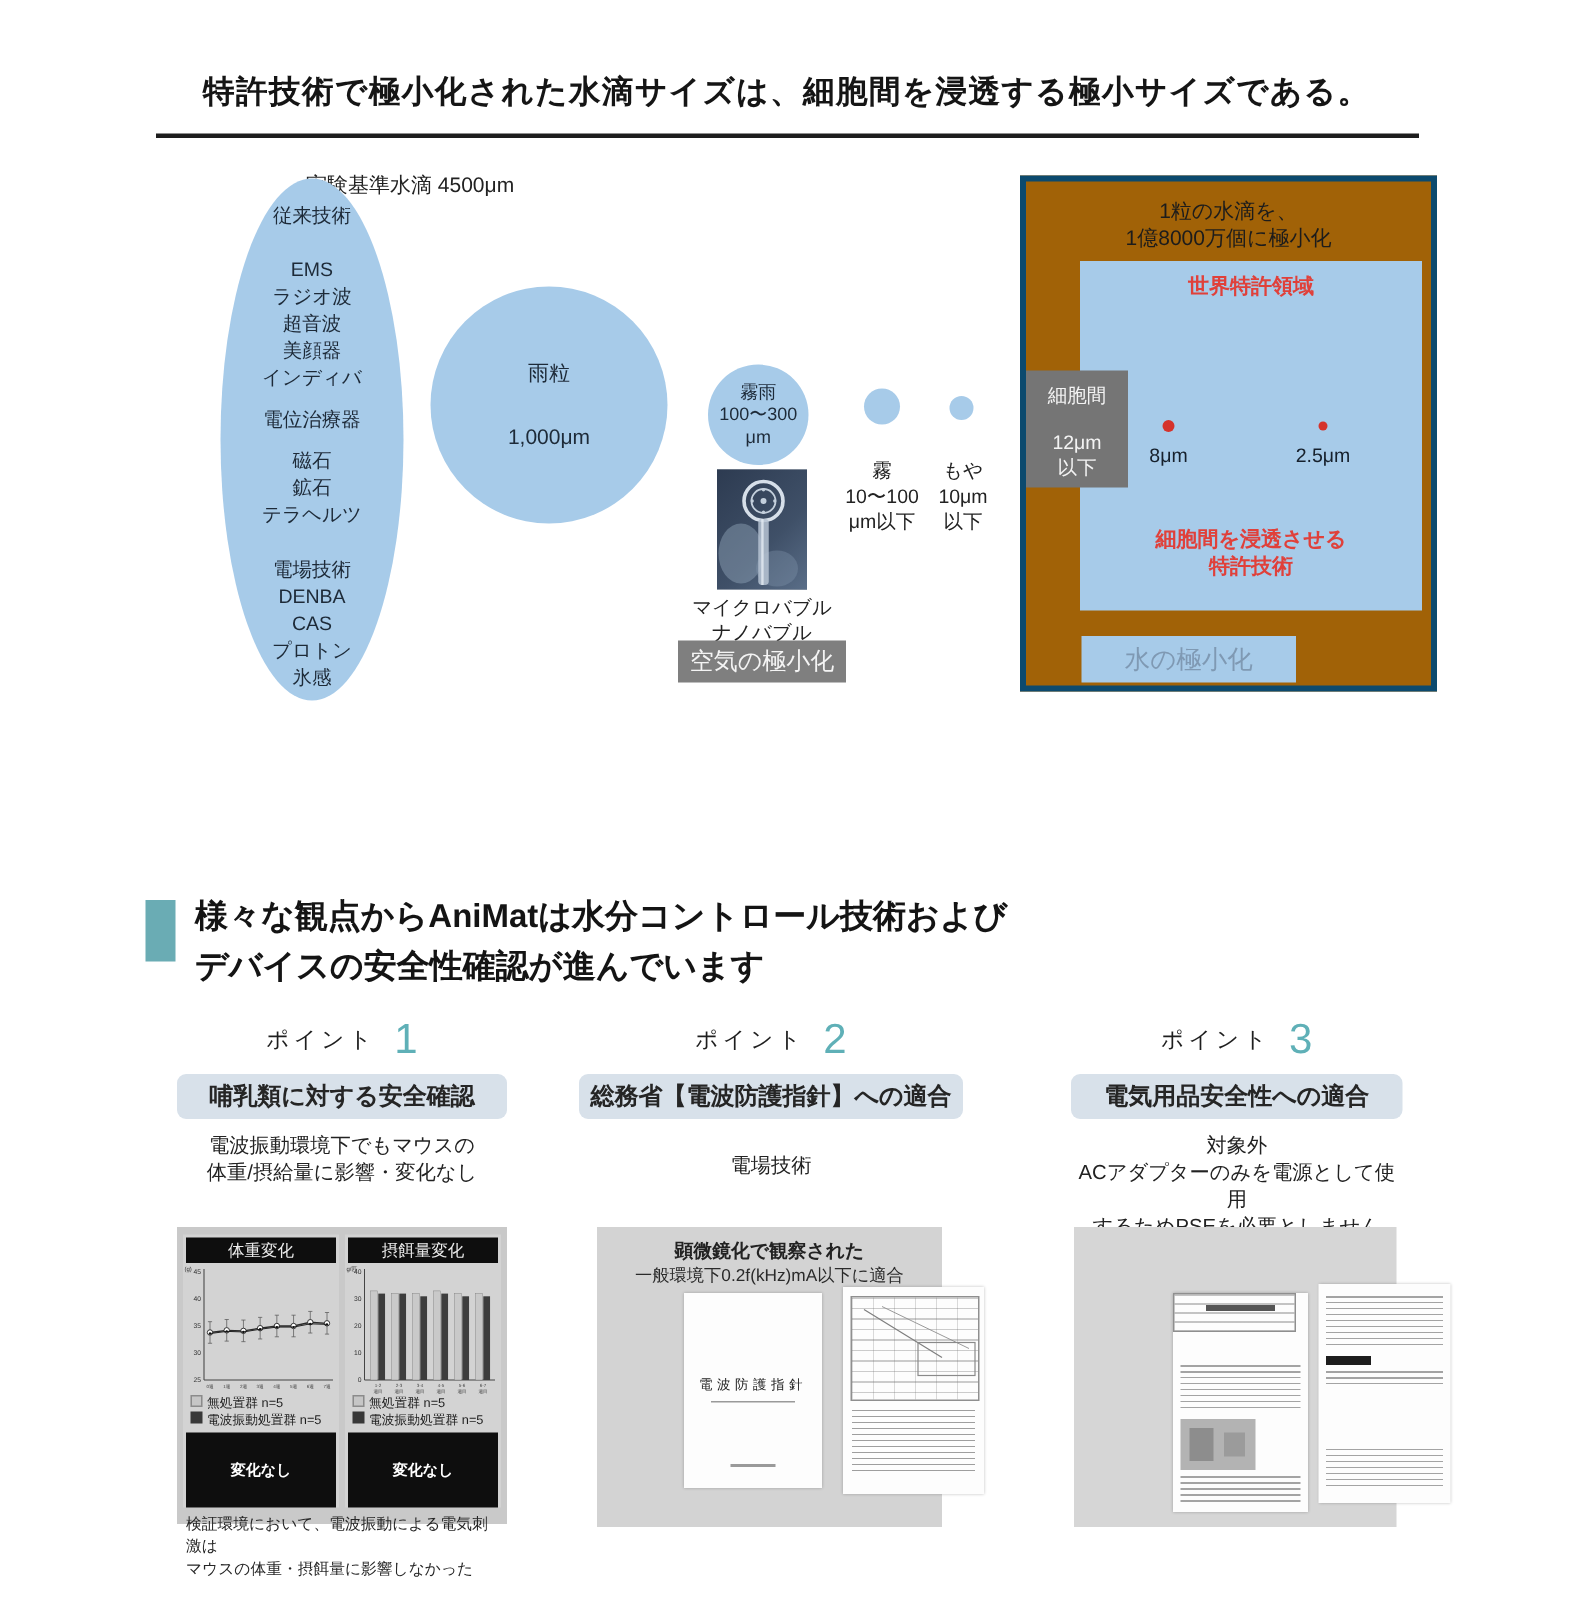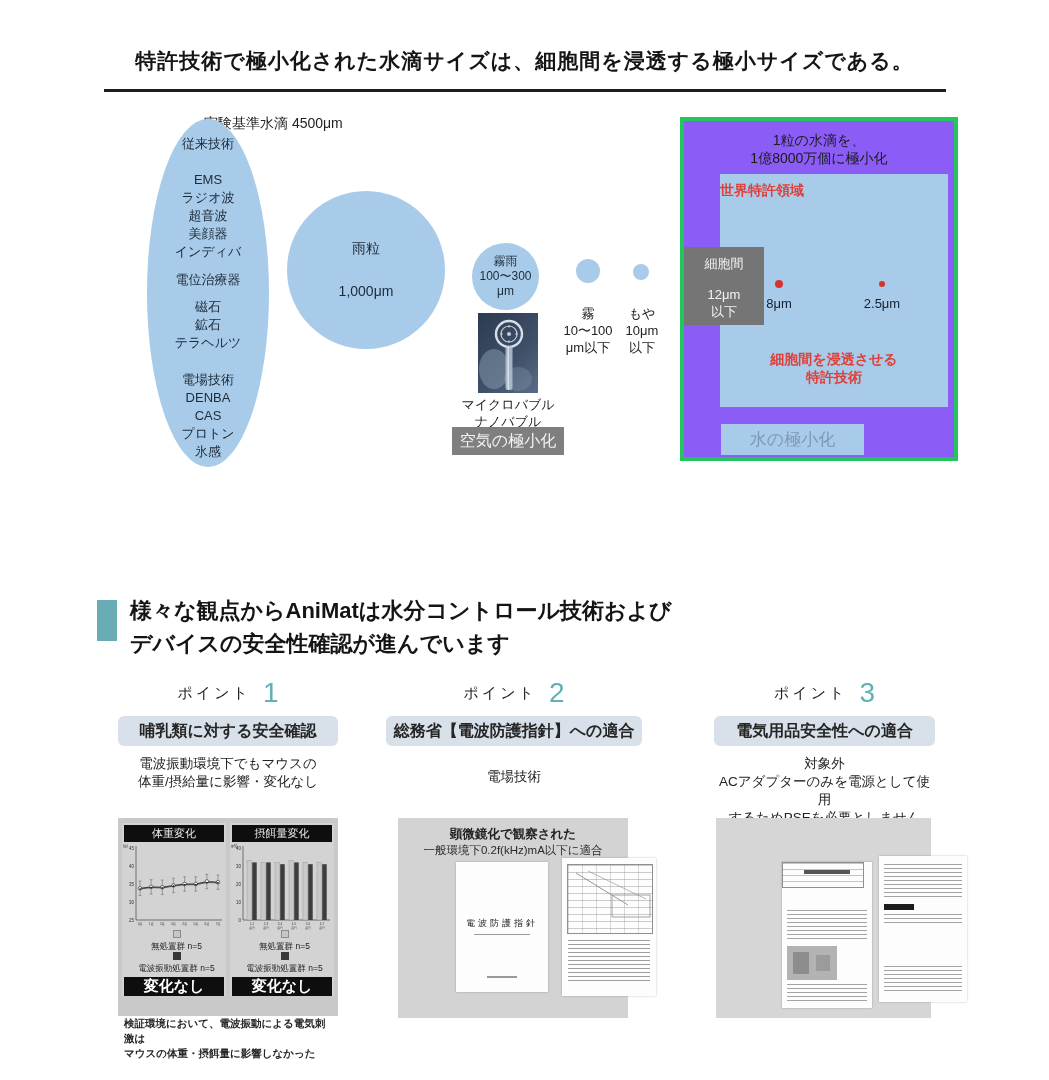--- a/index.html
+++ b/index.html
@@ -23,33 +23,33 @@
   .fog-label{position:absolute;width:76px;text-align:center;font-size:13px;line-height:17px;color:#222;}
   .shower{position:absolute;left:478px;top:313px;width:60px;height:80px;
           background:linear-gradient(135deg,#2d3b51 0%,#47597261 60%,#5a6e88 100%);
           background-color:#3a4a61;}
   .bubble-label{position:absolute;left:448px;top:396px;width:120px;text-align:center;
                 font-size:13px;line-height:17px;color:#222;}
   .air-box{position:absolute;left:452px;top:427px;width:112px;height:28px;background:#7f7f7f;
            color:#f4f4f4;font-size:16px;display:flex;align-items:center;justify-content:center;}
   
   .patent{position:absolute;left:680px;top:117px;width:270px;height:336px;
-          border:4px solid #22c55e;background:#8b5cf6;}
+          border:4px solid #0c4a6e;background:#a16207;}
   .patent-head{position:absolute;top:10px;left:0;width:100%;text-align:center;
                font-size:14px;line-height:18px;color:#1c1c1c;}
   .patent-blue{position:absolute;left:36px;top:53px;width:228px;height:233px;background:#a7cbe9;}
-  .wp-label{position:absolute;top:8px;left:0;width:100%;text-align:left;
+  .wp-label{position:absolute;top:8px;left:0;width:100%;text-align:center;
             color:#e0403a;font-weight:700;font-size:14px;font-family:Liberation Serif, serif;}
   .obs{position:absolute;top:38px;left:0;width:100%;text-align:center;
        font-size:14px;line-height:18px;color:#16202c;}
   .dot{position:absolute;border-radius:50%;background:#d5332c;}
   .dot-label{position:absolute;width:60px;text-align:center;font-size:13px;color:#16202c;}
   .pen-label{position:absolute;top:176px;left:0;width:100%;text-align:center;
              color:#e0403a;font-weight:700;font-size:14px;line-height:18px;}
-  .cellgap{position:absolute;left:0px;top:126px;width:80px;height:78px;background:#757575;
+  .cellgap{position:absolute;left:0px;top:126px;width:68px;height:78px;background:#757575;
            color:#f3f3f3;text-align:center;font-size:13px;line-height:17px;padding-top:8px;box-sizing:border-box;}
   .cellgap .gap{height:14px;}
   .water-btn{position:absolute;left:37px;top:303px;width:143px;height:31px;background:#a7cbe9;
              color:#7f99b3;font-size:17px;display:flex;align-items:center;justify-content:center;}
   
   .teal-sq{position:absolute;left:97px;top:600px;width:20px;height:41px;background:#6aacb4;}
   .heading{position:absolute;left:130px;top:594px;font-size:22px;font-weight:700;
            line-height:33px;color:#141414;}
   .col{position:absolute;top:675px;}
   .col1{left:118px;width:220px;}
@@ -63,27 +63,27 @@
   .desc{margin-top:9px;text-align:center;font-size:13.5px;line-height:18px;color:#222;}
   .desc2{padding-top:13px;}
   .panel{position:absolute;top:143px;}
   .panel1{left:0;width:220px;height:198px;background:#c9c9c9;box-sizing:border-box;padding:5px 4px;}
   .charts-row{display:flex;gap:4px;}
   .mini-chart{width:104px;background:#d3d3d3;}
   .mc-title{background:#0e0e0e;color:#ececec;font-size:11px;text-align:center;
             padding:1px 0;margin:2px 2px 0 2px;}
   .mini-chart svg{display:block;width:104px;height:88px;font-family:inherit;}
   .mc-legend{font-size:8.5px;color:#1d1d1d;padding-left:5px;}
-  .li{display:flex;align-items:center;gap:3px;line-height:11px;flex-direction:column;}
+  .li{display:flex;gap:3px;line-height:11px;}
   .sw{width:8px;height:8px;display:inline-block;}
   .sw.light{background:#c6c6c6;border:1px solid #8b8b8b;box-sizing:border-box;}
   .sw.dark{background:#383838;}
-  .mc-verdict{background:#0e0e0e;color:#fff;font-size:15px;font-weight:700;text-align:center;
-              padding:0 0;margin:3px 2px 0 2px;}
-  .conclusion{margin-top:20px;font-size:10.5px;line-height:15px;color:#262626;padding-left:2px;font-weight:bold;}
+  .mc-verdict{background:#0e0e0e;color:#fff;font-size:10px;font-weight:700;text-align:center;
+              padding:18px 0;margin:3px 2px 0 2px;}
+  .conclusion{margin-top:4px;font-size:10.5px;line-height:15px;color:#262626;padding-left:2px;}
   
   .panel2{left:12px;width:230px;height:200px;background:#d3d3d3;}
   .p2-title{position:absolute;top:8px;left:0;width:100%;text-align:center;font-size:12.5px;
             font-weight:600;color:#222;}
   .p2-sub{position:absolute;top:25px;left:0;width:100%;text-align:center;font-size:11.5px;color:#2a2a2a;}
   .page{position:absolute;background:#fdfdfd;box-shadow:0 0 2px rgba(0,0,0,.25);margin-left:44px;}
   .page-l{left:14px;top:44px;width:92px;height:130px;}
   .cover-title{position:absolute;top:55px;left:0;width:100%;text-align:center;font-size:9px;
                letter-spacing:3px;color:#222;}
   .cover-sub{position:absolute;top:72px;left:18px;width:56px;height:1px;background:#9a9a9a;}

